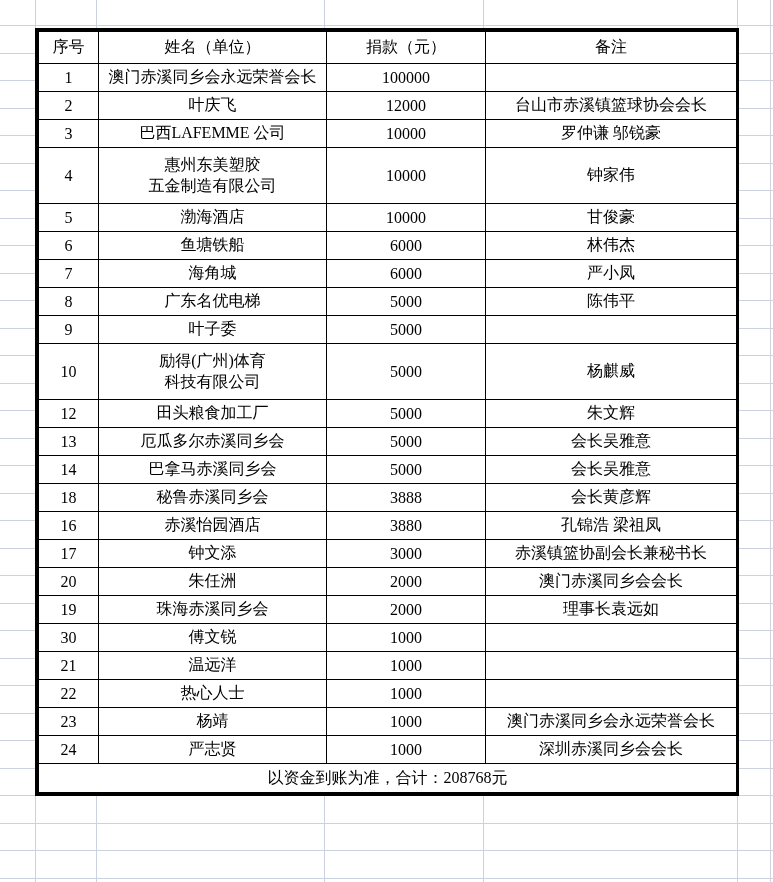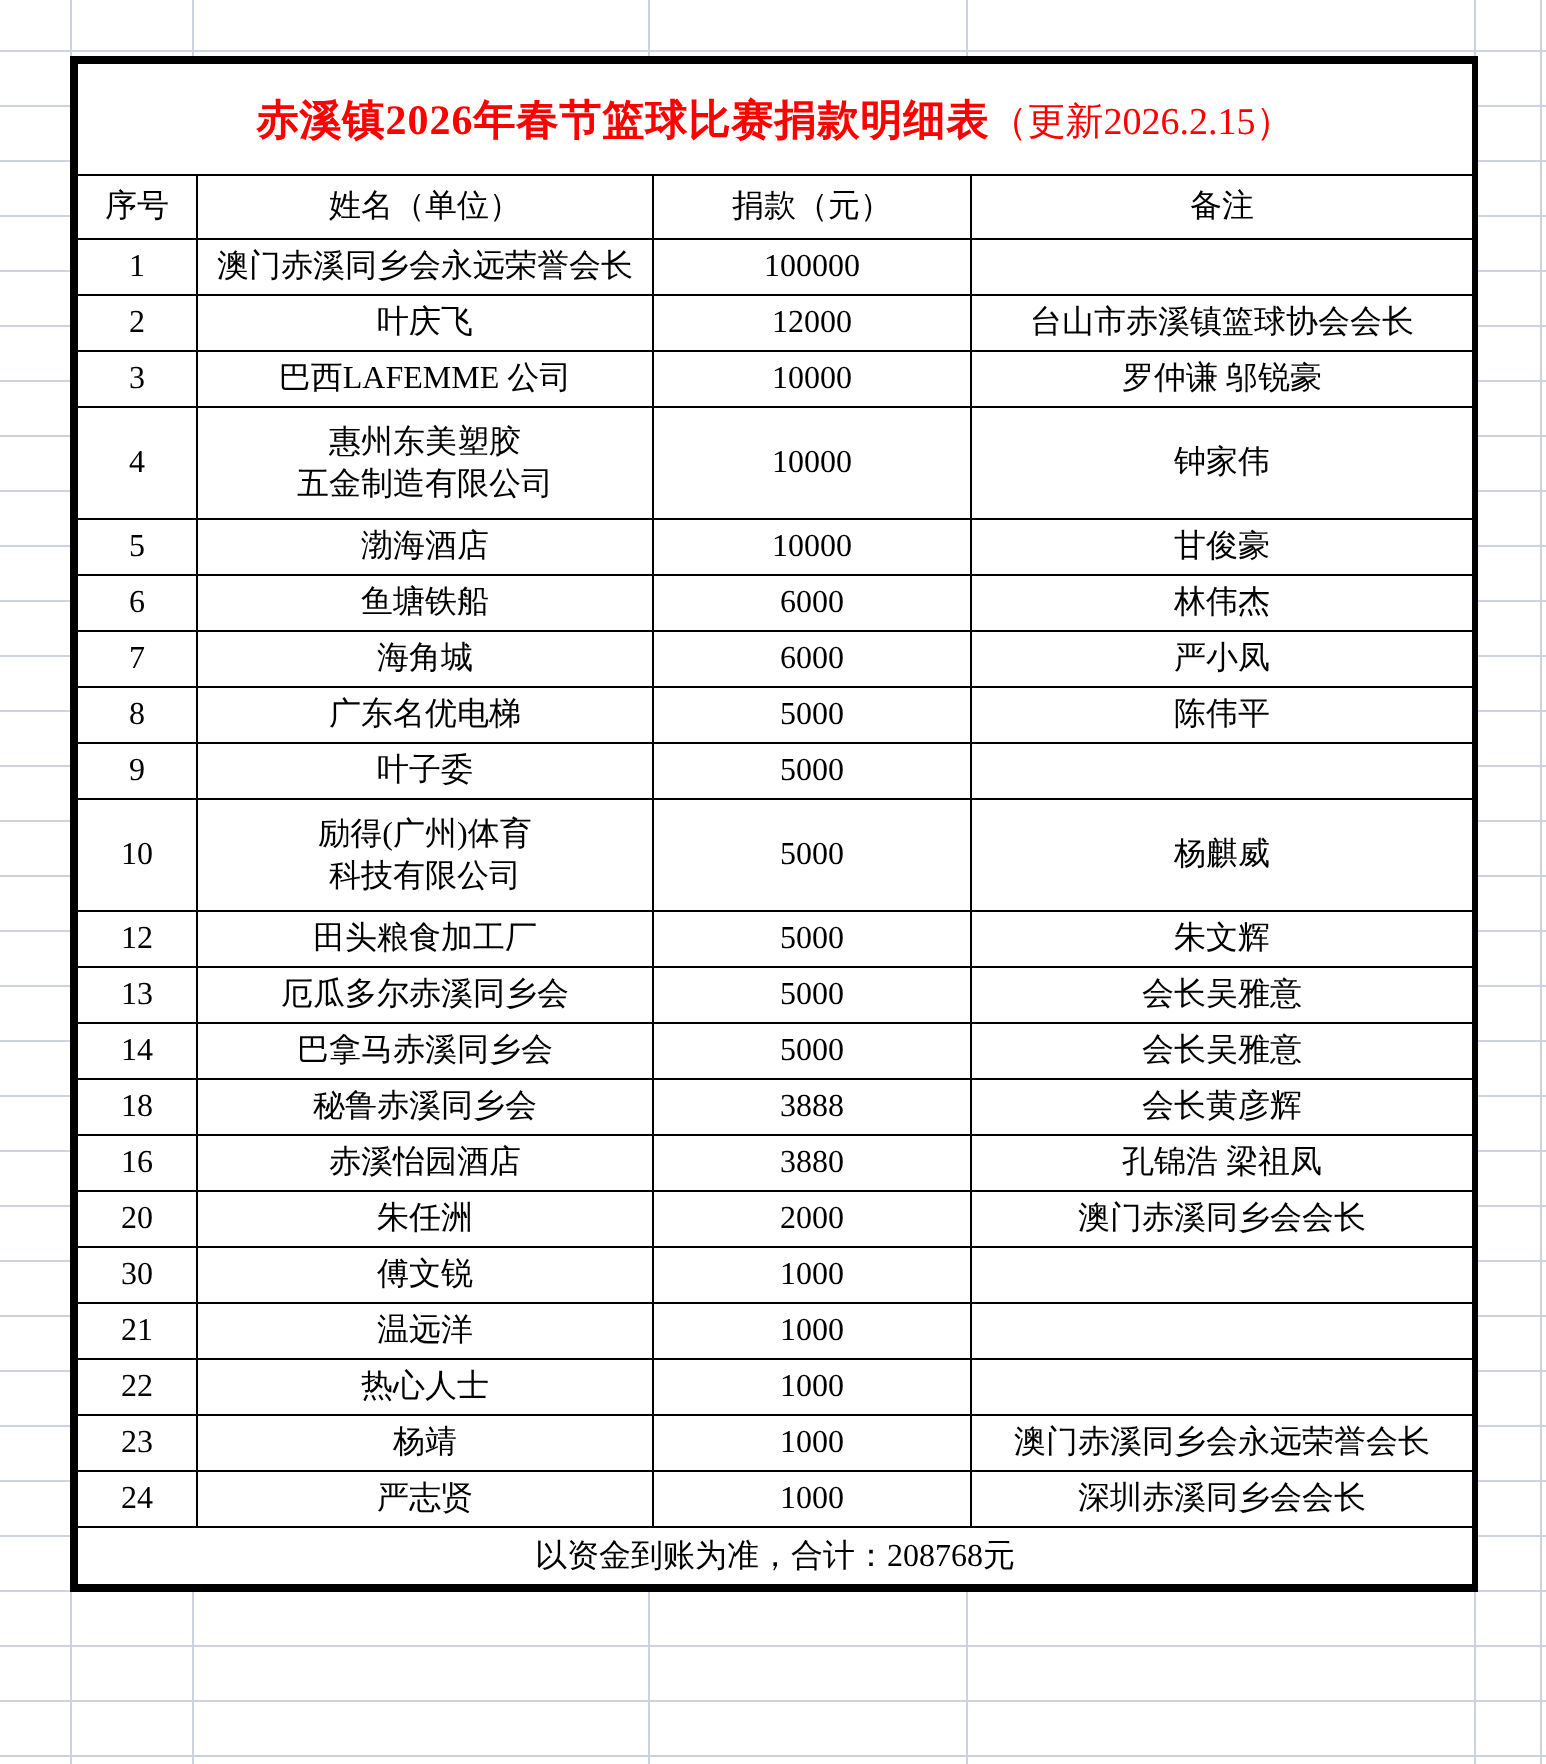--- a/index.html
+++ b/index.html
@@ -80,23 +80,20 @@
 
 <div class="sheet-table-wrap">
   <table class="donations">
     <colgroup>
       <col style="width: 60px">
       <col style="width: 228px">
       <col style="width: 159px">
       <col style="width: 251px">
     </colgroup>
     <thead>
-      <tr class="title-row">
-        <td colspan="4"><span class="title-main">赤溪镇2026年春节篮球比赛捐款明细表</span><span class="title-suffix">（更新2026.2.15）</span></td>
-      </tr>
       <tr class="header-row">
         <th>序号</th>
         <th>姓名（单位）</th>
         <th>捐款（元）</th>
         <th>备注</th>
       </tr>
     </thead>
     <tbody>
         <tr>
           <td>1</td>
@@ -184,24 +181,36 @@
           <td>3888</td>
           <td>会长黄彦辉</td>
         </tr>
         <tr>
           <td>16</td>
           <td>赤溪怡园酒店</td>
           <td>3880</td>
           <td>孔锦浩 梁祖凤</td>
         </tr>
         <tr>
+          <td>17</td>
+          <td>钟文添</td>
+          <td>3000</td>
+          <td>赤溪镇篮协副会长兼秘书长</td>
+        </tr>
+        <tr>
           <td>20</td>
           <td>朱任洲</td>
           <td>2000</td>
           <td>澳门赤溪同乡会会长</td>
+        </tr>
+        <tr>
+          <td>19</td>
+          <td>珠海赤溪同乡会</td>
+          <td>2000</td>
+          <td>理事长袁远如</td>
         </tr>
         <tr>
           <td>30</td>
           <td>傅文锐</td>
           <td>1000</td>
           <td></td>
         </tr>
         <tr>
           <td>21</td>
           <td>温远洋</td>

